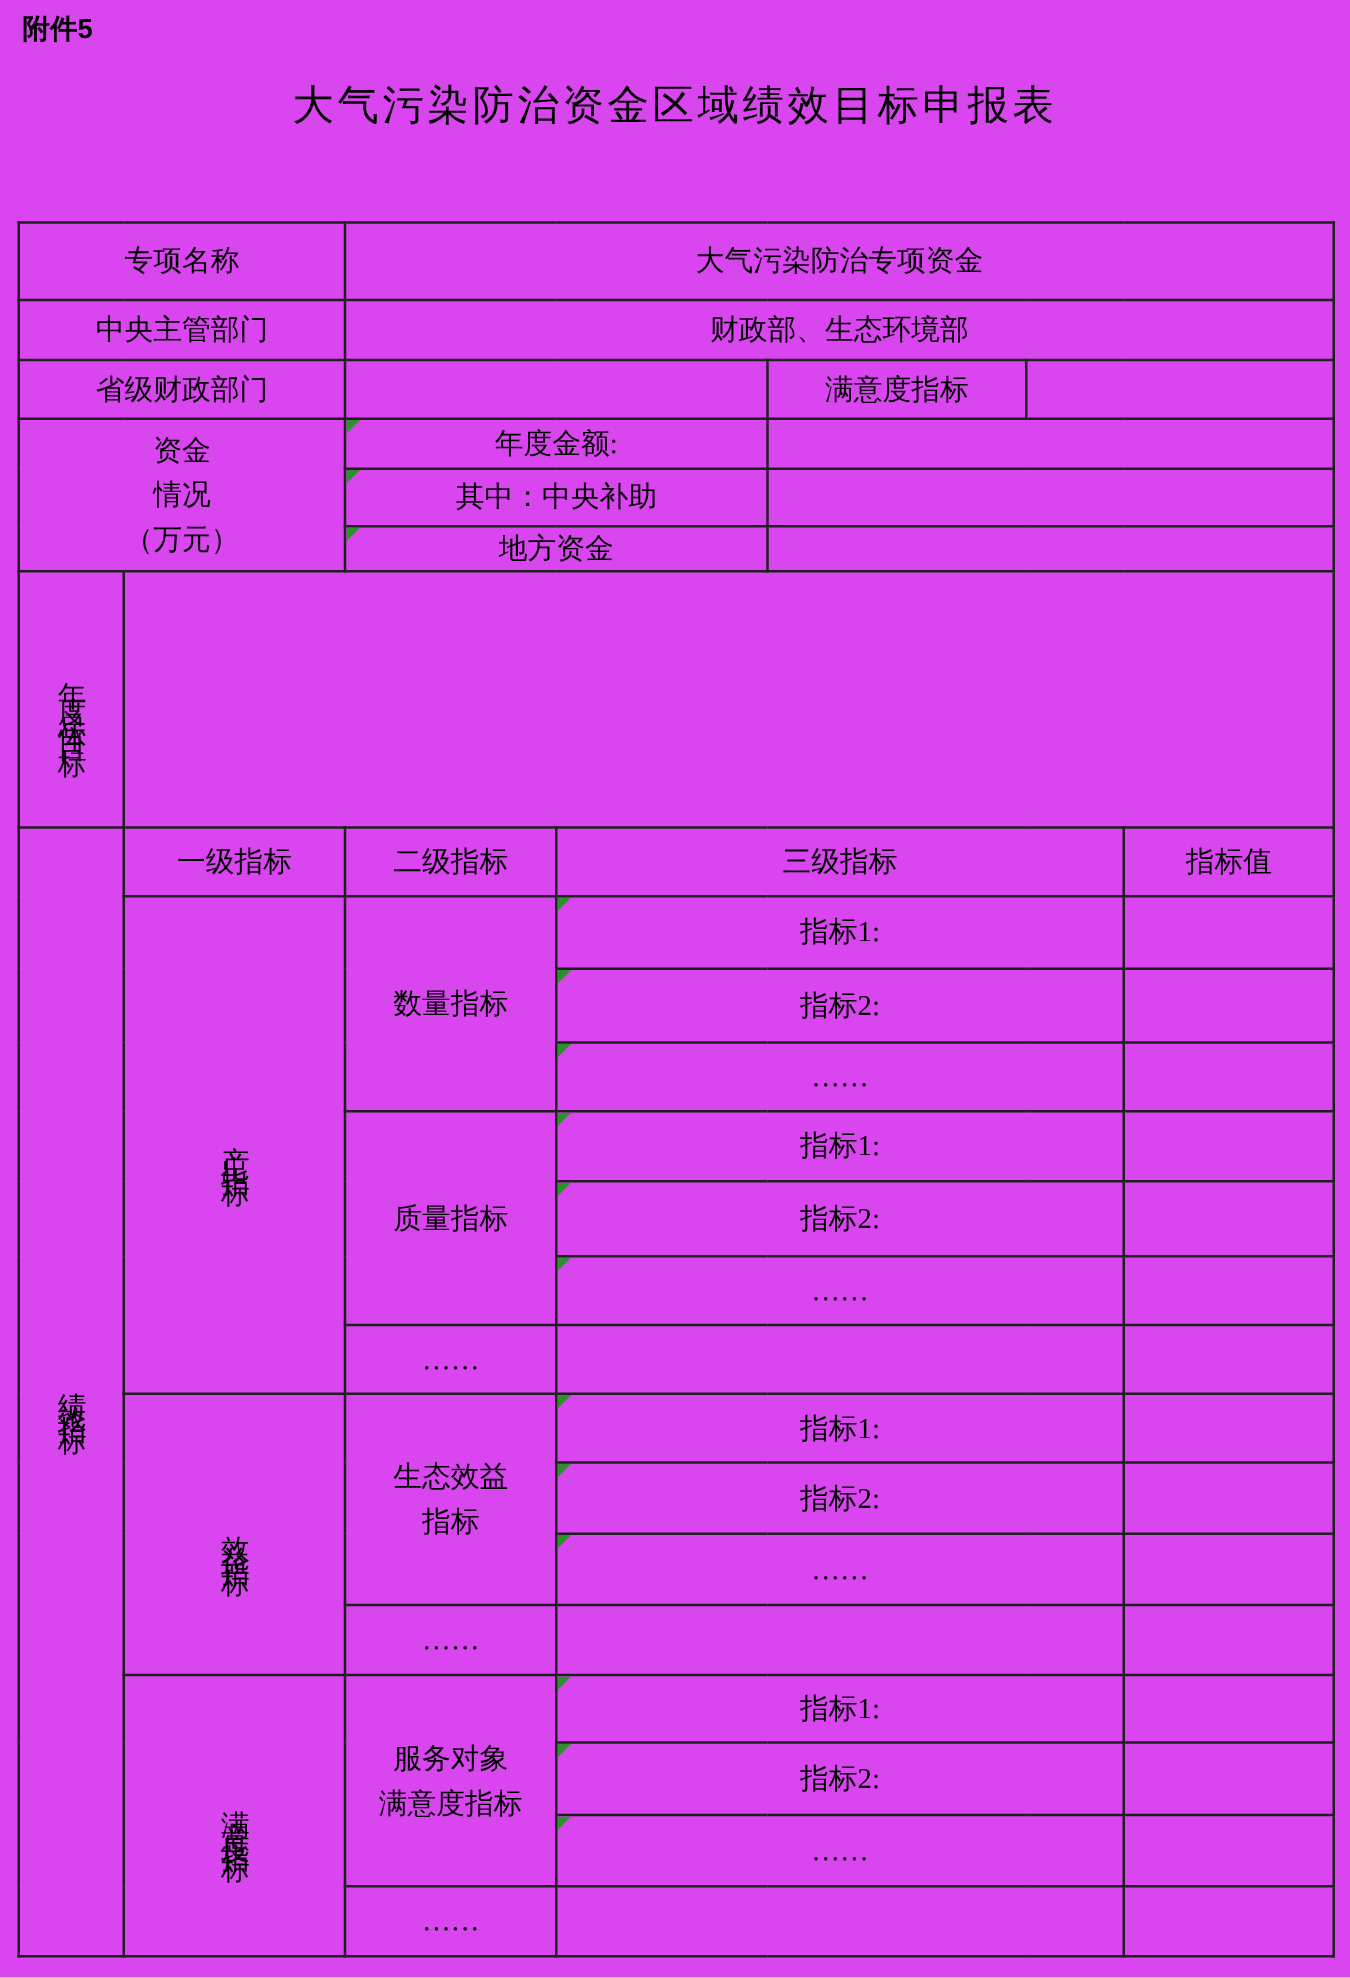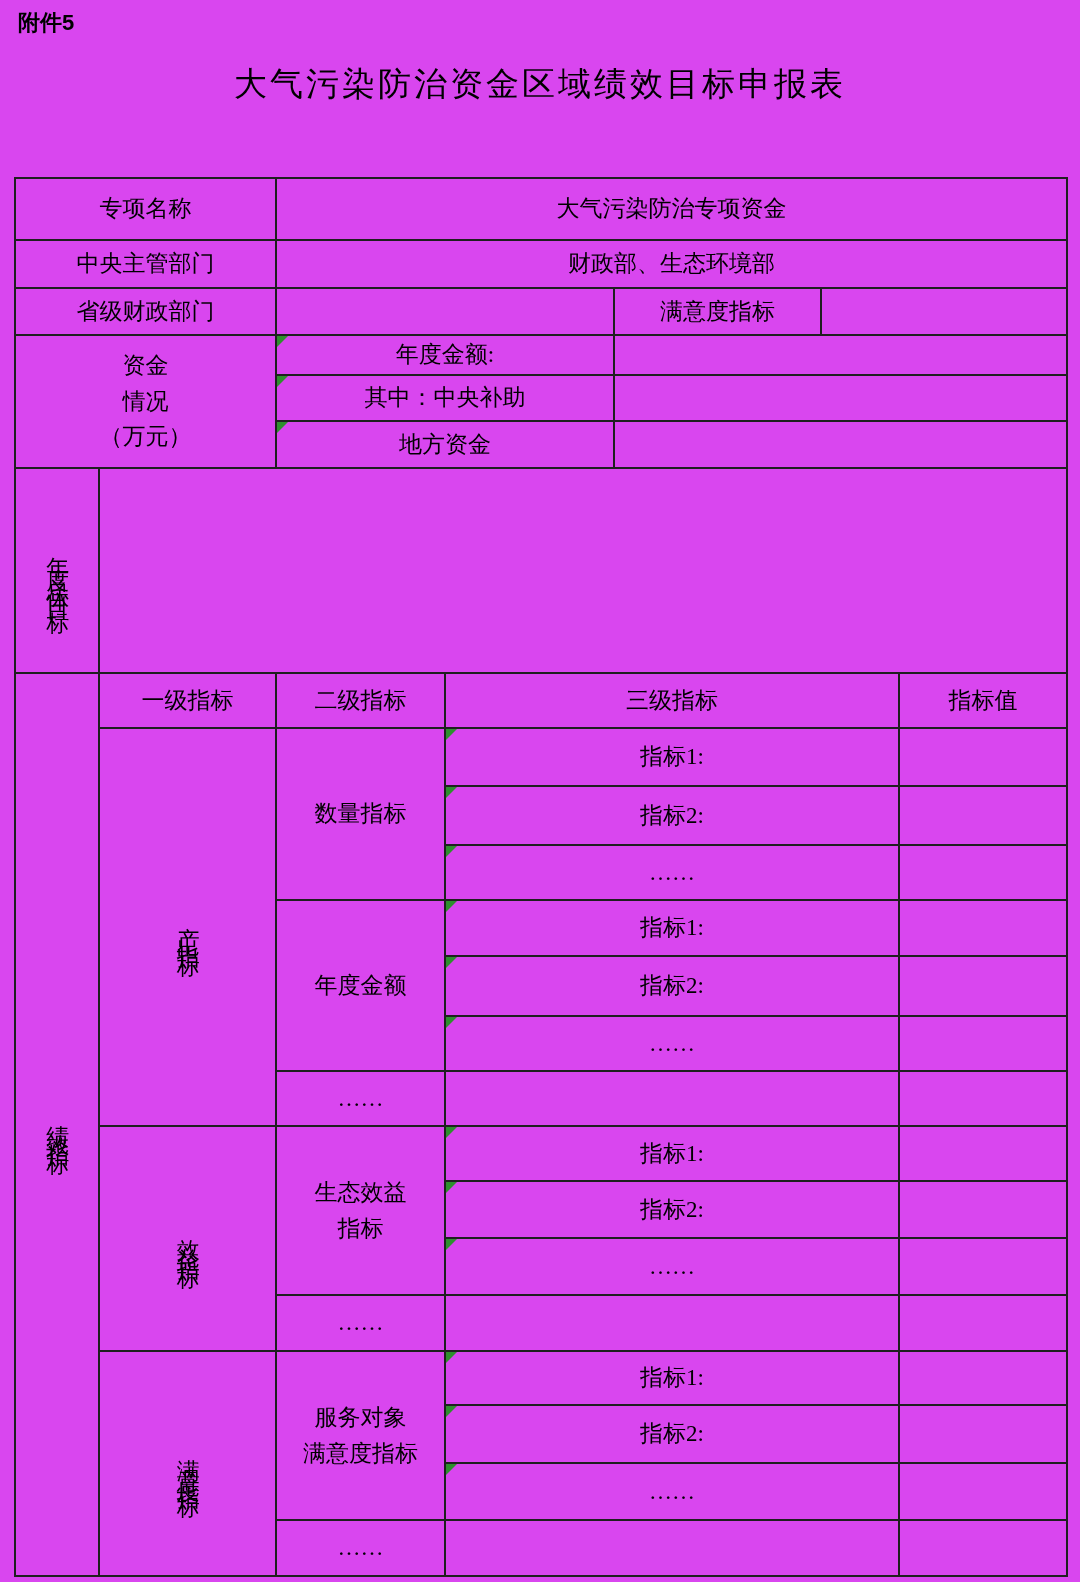--- a/index.html
+++ b/index.html
@@ -95,21 +95,21 @@
       </td>
       <td colspan="3"></td>
     </tr>
     <tr style="height:46px">
       <td colspan="2" class="pad-right">
         <span class="tri"></span>
         <span>其中：中央补助</span>
       </td>
       <td colspan="3"></td>
     </tr>
-    <tr style="height:47px">
+    <tr style="height:36px">
       <td colspan="2" class="pad-right">
         <span class="tri"></span>
         <span>地方资金</span>
       </td>
       <td colspan="3"></td>
     </tr>
 
     <tr style="height:205px">
       <td>
         <div class="vtext" style="letter-spacing:11px">年度总体目标</div>
@@ -154,21 +154,21 @@
       <td colspan="3" class="ind-label">
         <span class="tri"></span>
         <span>……</span>
       </td>
       <td></td>
     </tr>
 
     <tr style="height:56px">
       <td rowspan="3">
         <div class="mline">
-          <span>年度金额</span>
+          <span>质量指标</span>
           <span></span>
         </div>
       </td>
       <td colspan="3" class="ind-label">
         <span class="tri"></span>
         <span>指标1:</span>
       </td>
       <td></td>
     </tr>
     <tr style="height:60px">

